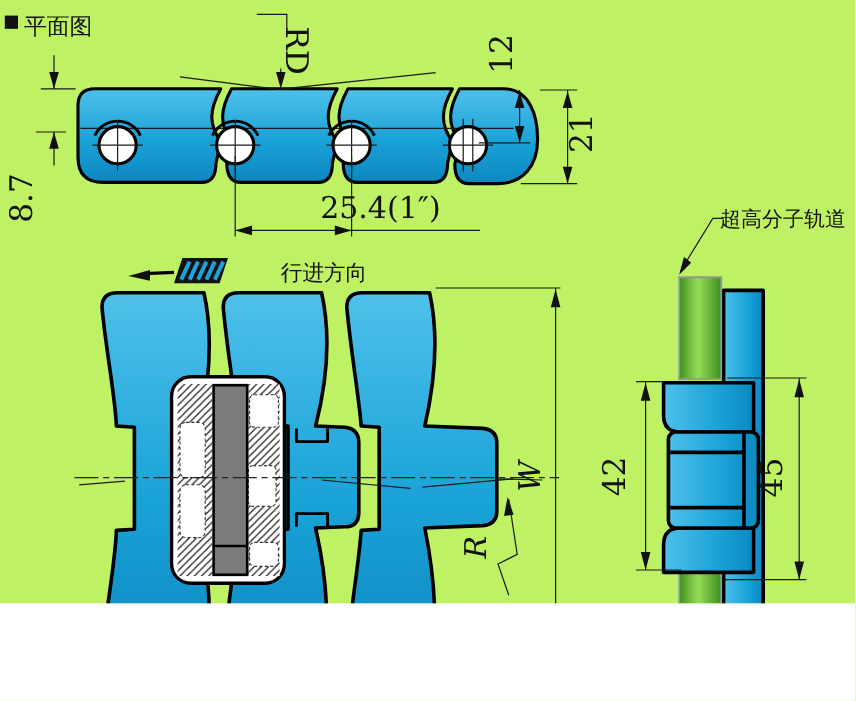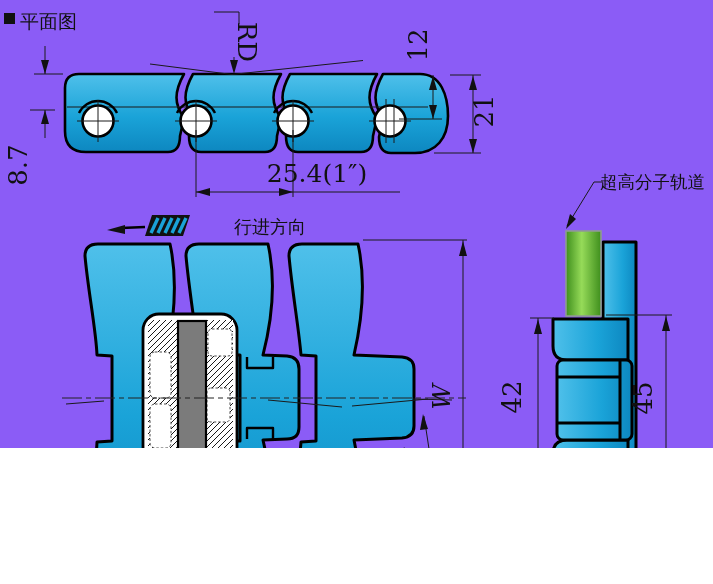--- a/index.html
+++ b/index.html
@@ -1,16 +1,16 @@
 <!DOCTYPE html>
 <html style="--blue-light: #4fc0ea; --blue-mid: #1aa3d8; --blue-dark: #0d87c0; --green-light: #96db59; --green-dark: #3f8f1d; --pin-gray: #7b7b7b;"><head>
 <meta charset="utf-8">
 <style>
   html,body{margin:0;padding:0;background:#ffffff;}
-  .stage{position:relative;width:713px;height:448px;background:#8b5cf6;overflow:hidden;
+  .stage{position:relative;width:713px;height:503px;background:#bef264;overflow:hidden;
          font-family:"Liberation Sans", sans-serif;}
   svg{display:block}
   .plate{fill:url(#gBlueV);stroke:#000;stroke-width:3;stroke-linejoin:round;}
   .link{fill:url(#gBlueV);stroke:#000;stroke-width:2.6;stroke-linejoin:round;}
   .bar{fill:url(#gBlueH);stroke:#000;stroke-width:3;stroke-linejoin:round;}
   .hub{fill:url(#gBlueH);stroke:#000;stroke-width:3;stroke-linejoin:round;}
   .green{fill:url(#gGreen);stroke:#8f9b92;stroke-width:1.6;}
   .dim{stroke:#1a1a1a;stroke-width:1;fill:none;}
   .thin{stroke:#1a1a1a;stroke-width:1.1;fill:none;}
   .ah{fill:#111;stroke:none;}

